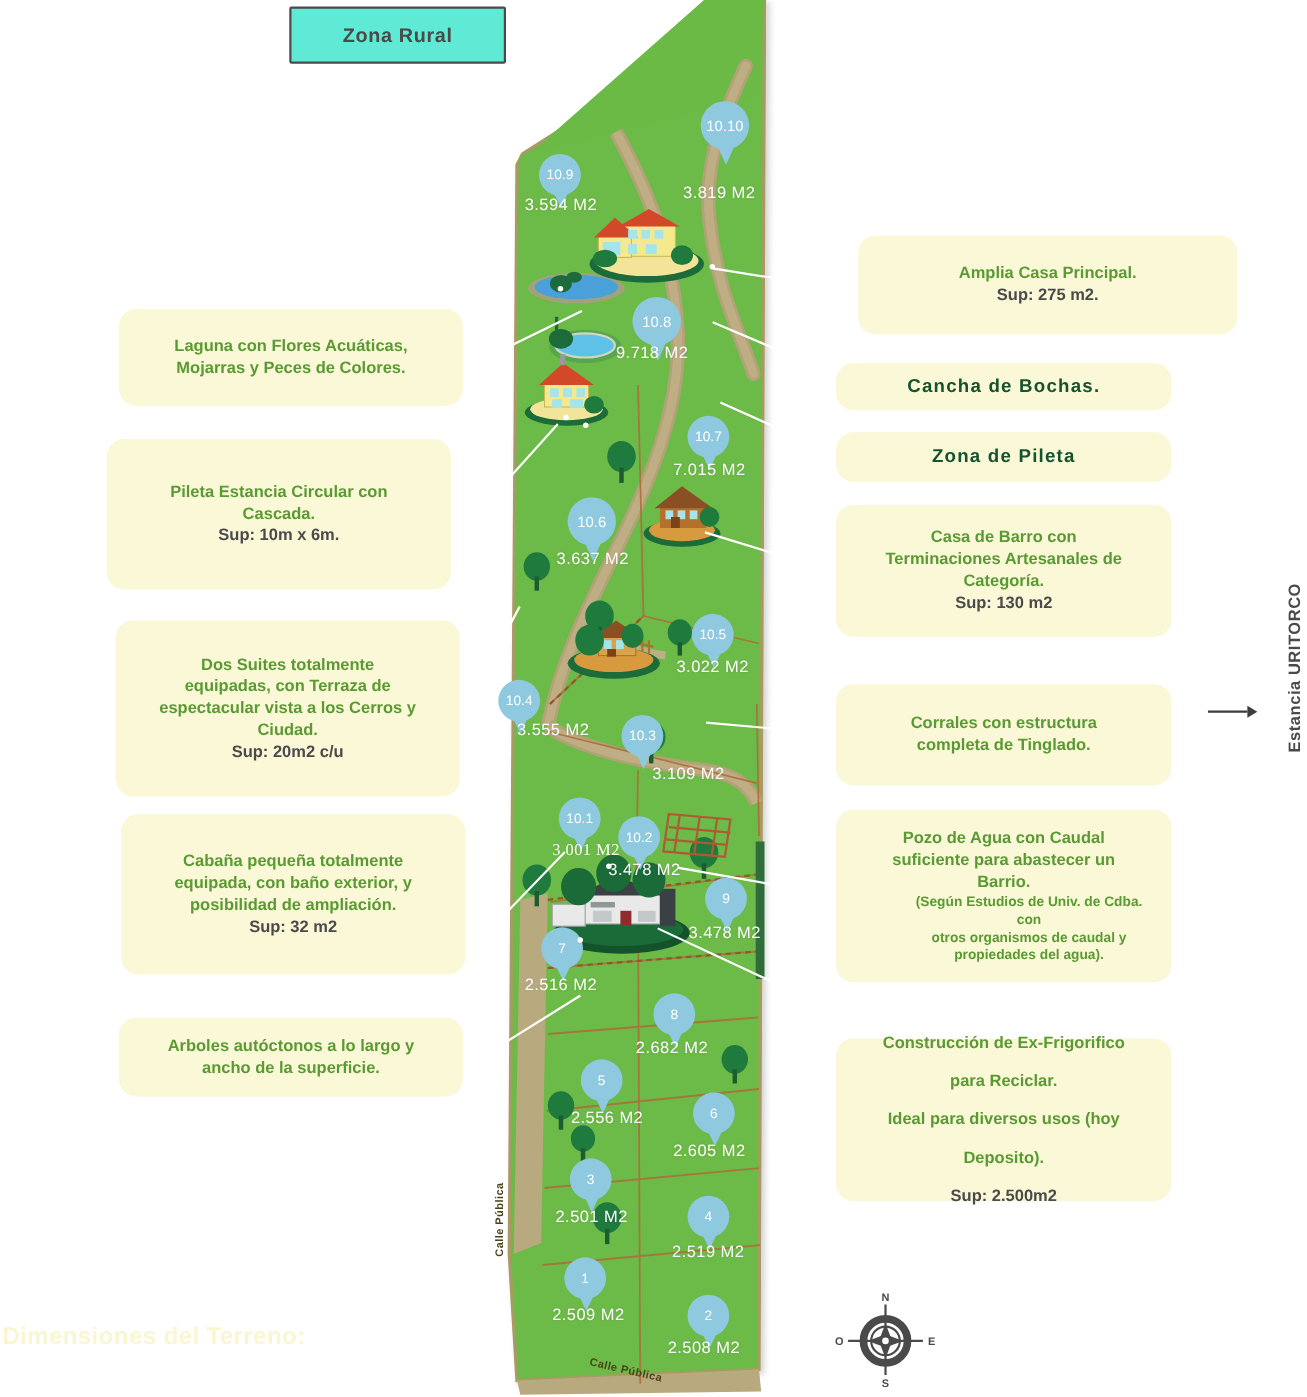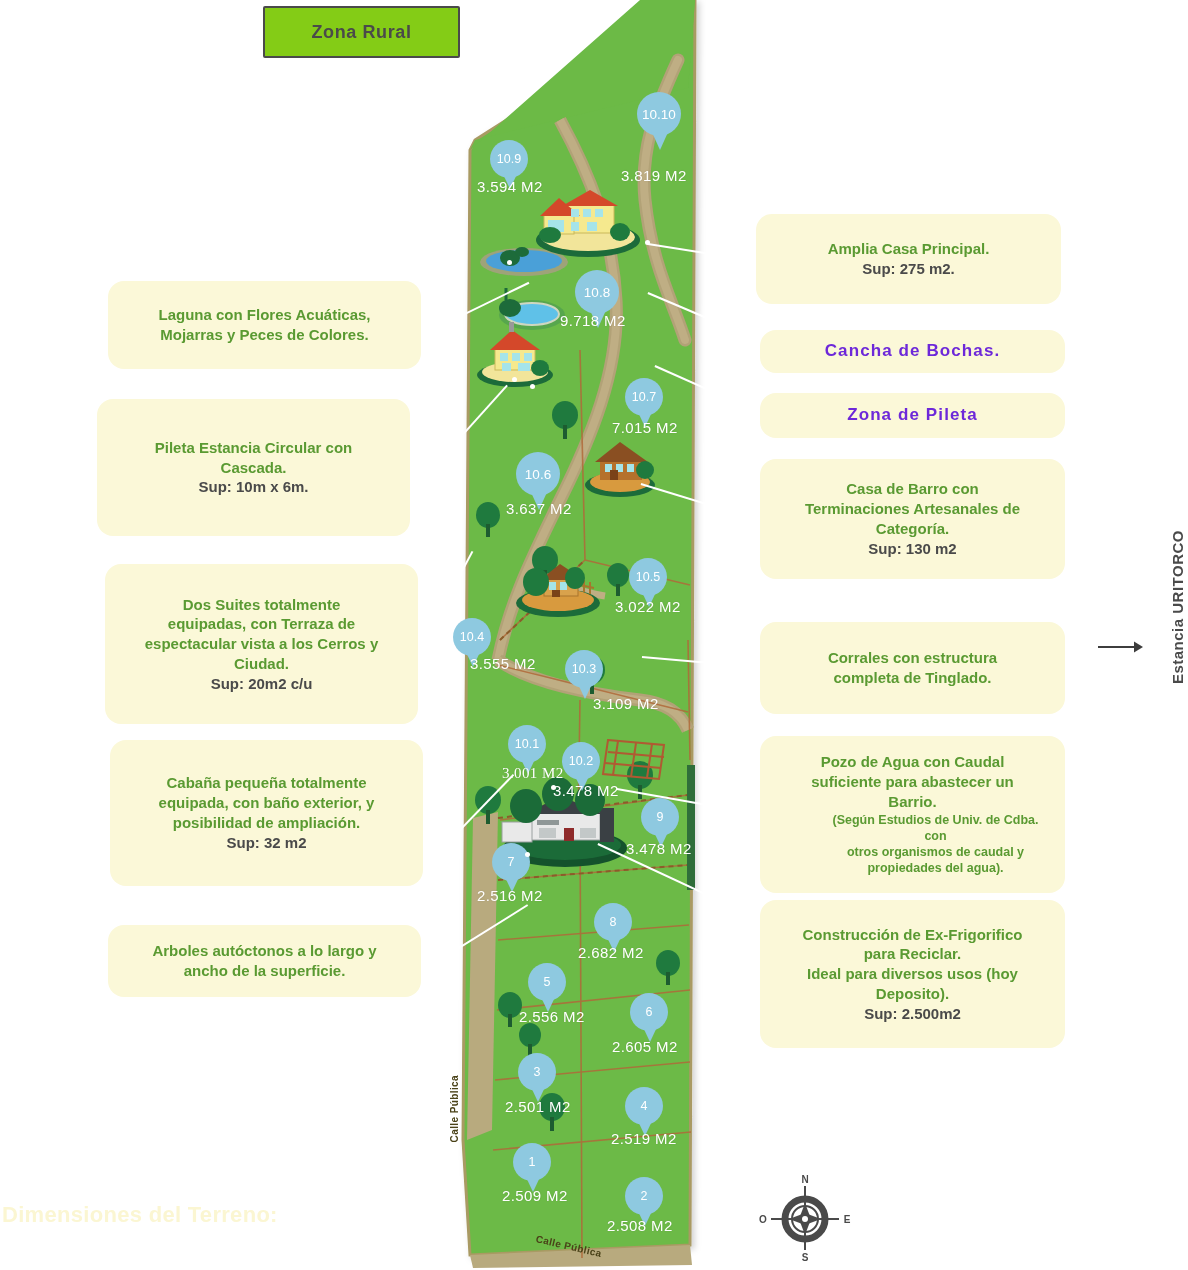--- a/index.html
+++ b/index.html
@@ -15,28 +15,28 @@
     display:flex;flex-direction:column;
     align-items:center;justify-content:center;
     text-align:center;
     padding:12px 16px;
     line-height:1.32;
   }
   .callout .ln{display:block;}
   .ln.green{color:#5a9a32;font-weight:bold;font-size:15px;}
   .ln.dark{color:#4a4a4a;font-weight:bold;font-size:15px;}
   .ln.small{color:#5a9a32;font-weight:bold;font-size:12.5px;line-height:1.3;margin-left:46px;}
-  .ln.wide{color:#6d28d9;font-weight:bold;font-size:17px;letter-spacing:1.1px;}
+  .ln.wide{color:#14532d;font-weight:bold;font-size:17px;letter-spacing:1.1px;}
   .leadw{position:absolute;background:#ffffff;height:1.5px;transform-origin:0 50%;}
   .dot{position:absolute;width:5px;height:5px;border-radius:50%;background:#fff;}
 
   
   #zona-rural{
     position:absolute;left:263px;top:6px;width:193px;height:48px;
-    border:2px solid #4a4a4a;background:#84cc16;border-radius:2px;
+    border:2px solid #4a4a4a;background:#5eead4;border-radius:2px;
     display:flex;align-items:center;justify-content:center;
   }
   #zona-rural span{font-size:18px;font-weight:bold;color:#4a4a4a;letter-spacing:.6px;}
 
   
   #map{position:absolute;left:440px;top:0;width:290px;height:1270px;}
   #map svg{display:block;}
 
   
   .pin{position:absolute;width:46px;height:58px;}
@@ -440,21 +440,21 @@
   <span class="ln green">equipada, con baño exterior, y</span>
   <span class="ln green">posibilidad de ampliación.</span>
   <span class="ln dark">Sup: 32 m2</span>
 </div>
 
 <div class="callout" style="left:108px;top:925px;width:313px;height:72px;">
   <span class="ln green">Arboles autóctonos a lo largo y</span>
   <span class="ln green">ancho de la superficie.</span>
 </div>
 
-<div class="callout" style="left:756px;top:214px;width:305px;height:90px;">
+<div class="callout" style="left:780px;top:214px;width:345px;height:90px;">
   <span class="ln green">Amplia Casa Principal.</span>
   <span class="ln dark">Sup: 275 m2.</span>
 </div>
 
 <div class="callout" style="left:760px;top:330px;width:305px;height:43px;">
   <span class="ln wide">Cancha de Bochas.</span>
 </div>
 
 <div class="callout" style="left:760px;top:393px;width:305px;height:45px;">
   <span class="ln wide">Zona de Pileta</span>
@@ -474,21 +474,21 @@
 
 <div class="callout" style="left:760px;top:736px;width:305px;height:157px;">
   <span class="ln green">Pozo de Agua con Caudal</span>
   <span class="ln green">suficiente para abastecer un</span>
   <span class="ln green">Barrio.</span>
   <span class="ln small">(Según Estudios de Univ. de Cdba. con</span>
   <span class="ln small">otros organismos de caudal y</span>
   <span class="ln small">propiedades del agua).</span>
 </div>
 
-<div class="callout" style="left:760px;top:900px;width:305px;height:148px;">
+<div class="callout" style="left:760px;top:944px;width:305px;height:148px;gap:15px;">
   <span class="ln green">Construcción de Ex-Frigorifico</span>
   <span class="ln green">para Reciclar.</span>
   <span class="ln green">Ideal para diversos usos (hoy</span>
   <span class="ln green">Deposito).</span>
   <span class="ln dark">Sup: 2.500m2</span>
 </div>
 
 <div class="vlabel" style="left:449px;top:1075px;writing-mode:vertical-rl;transform:rotate(180deg);">Calle Pública</div>
 <div class="vlabel" style="left:536px;top:1233px;transform:rotate(13deg);transform-origin:0 50%;">Calle Pública</div>
 

